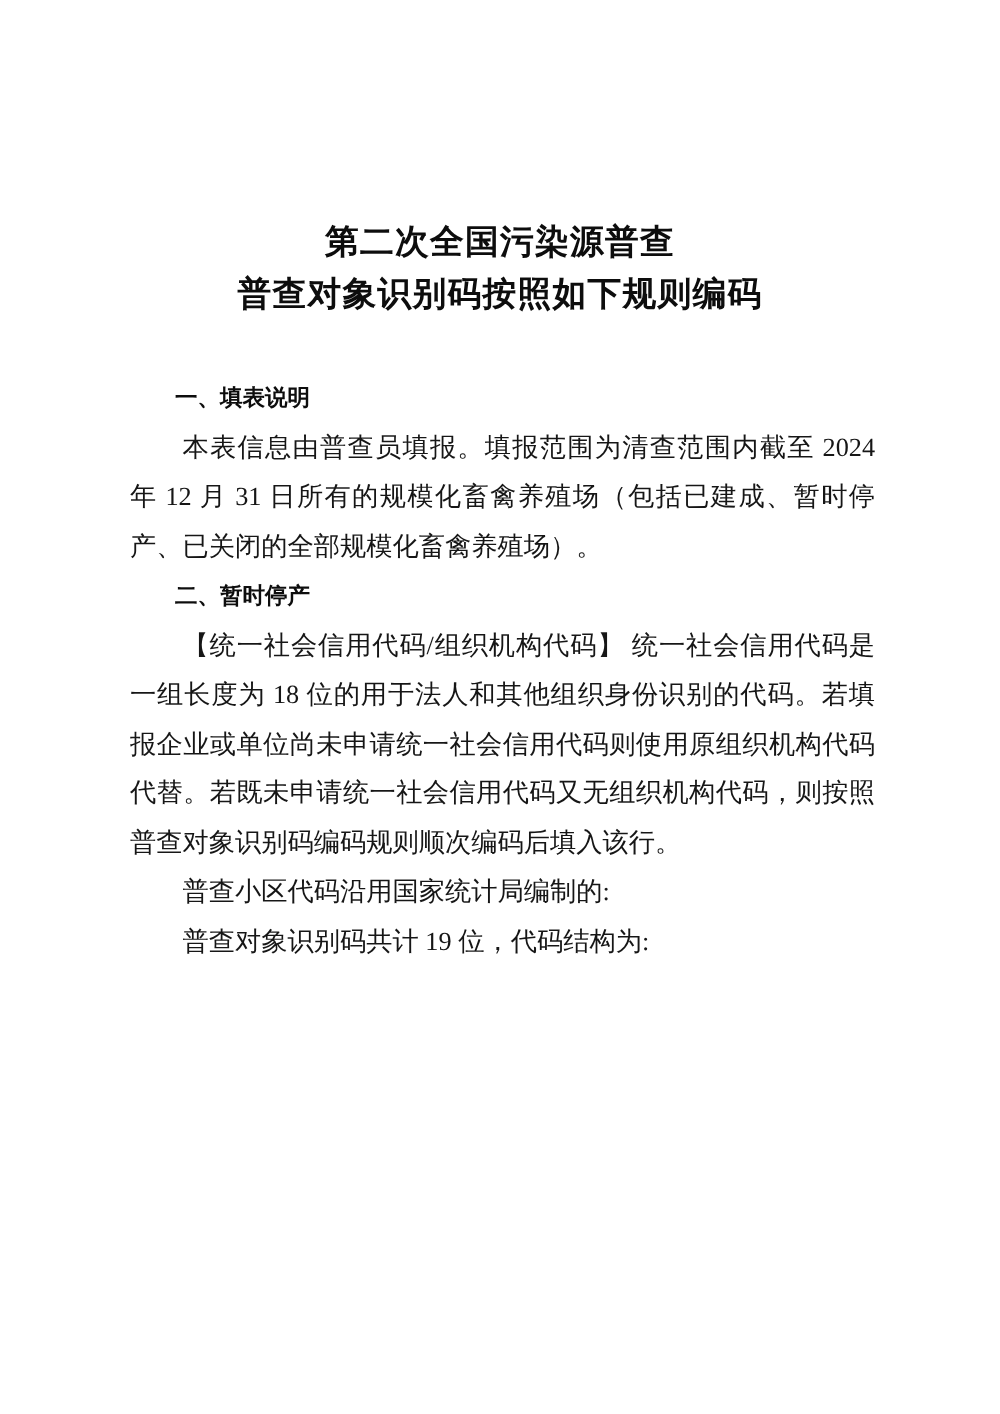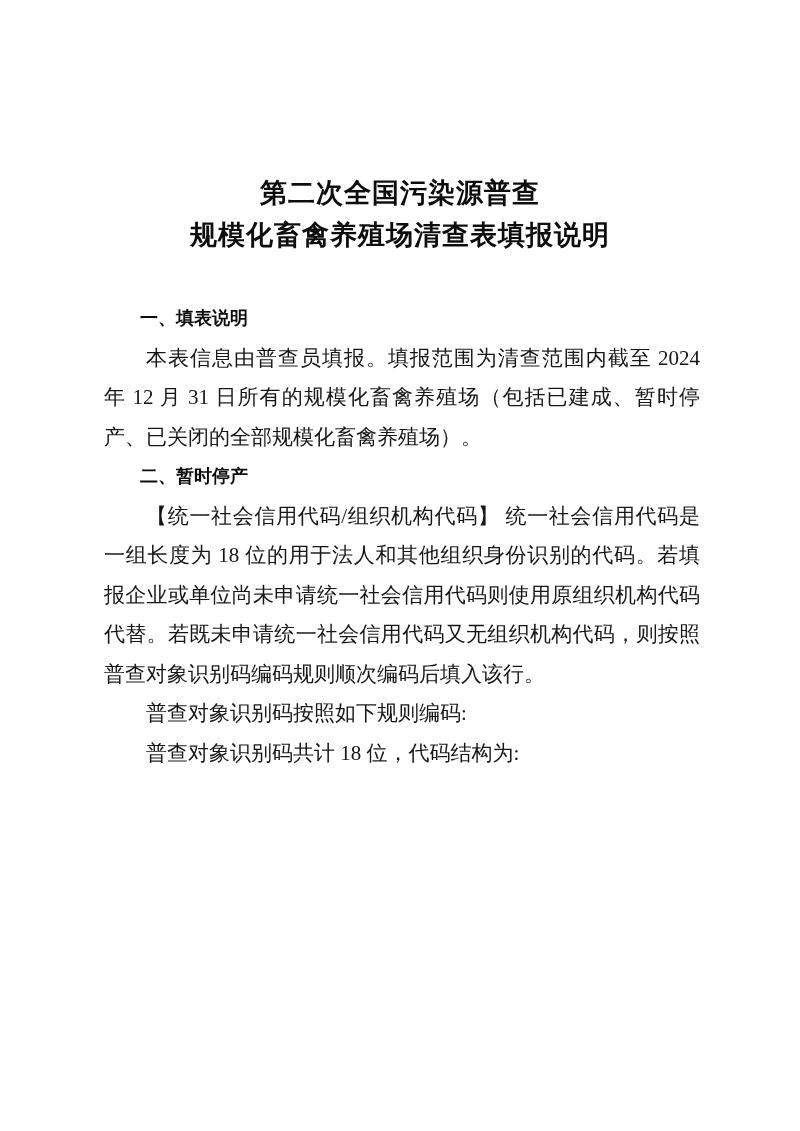--- a/index.html
+++ b/index.html
@@ -71,37 +71,37 @@
     color: #1c1c1c;
   }
 </style>
 </head>
 <body>
 
 <div class="page">
 
   <header class="doc-title">
     <div>第二次全国污染源普查</div>
-    <div>规模化畜禽养殖场清查表填报说明</div>
+    <div>普查对象识别码按照如下规则编码</div>
   </header>
 
   <main class="doc-body">
 
     <h2 class="sec-heading">一、填表说明</h2>
 
     <p class="body-para">本表信息由普查员填报。填报范围为清查范围内截至 2024 年 12 月 31 日所有的规模化畜禽养殖场（包括已建成、暂时停产、已关闭的全部规模化畜禽养殖场）。</p>
 
     <h2 class="sec-heading">二、暂时停产</h2>
 
 
     <p class="body-para">【统一社会信用代码/组织机构代码】 统一社会信用代码是一组长度为 18 位的用于法人和其他组织身份识别的代码。若填报企业或单位尚未申请统一社会信用代码则使用原组织机构代码代替。若既未申请统一社会信用代码又无组织机构代码，则按照普查对象识别码编码规则顺次编码后填入该行。</p>
 
-    <p class="body-para no-justify">普查对象识别码按照如下规则编码:</p>
+    <p class="body-para no-justify">普查小区代码沿用国家统计局编制的:</p>
 
-    <p class="body-para no-justify">普查对象识别码共计 18 位，代码结构为:</p>
+    <p class="body-para no-justify">普查对象识别码共计 19 位，代码结构为:</p>
 
   </main>
 
   <footer class="page-footer">
     <span class="footer-dash">—</span><span class="footer-num">16</span><span class="footer-dash">—</span>
   </footer>
 
 </div>
 
 </body></html>

